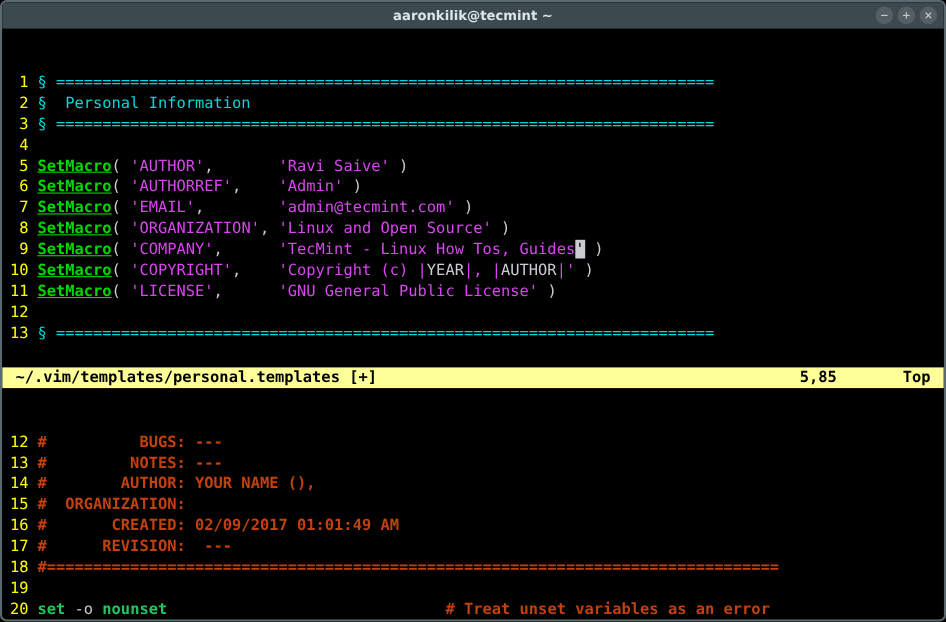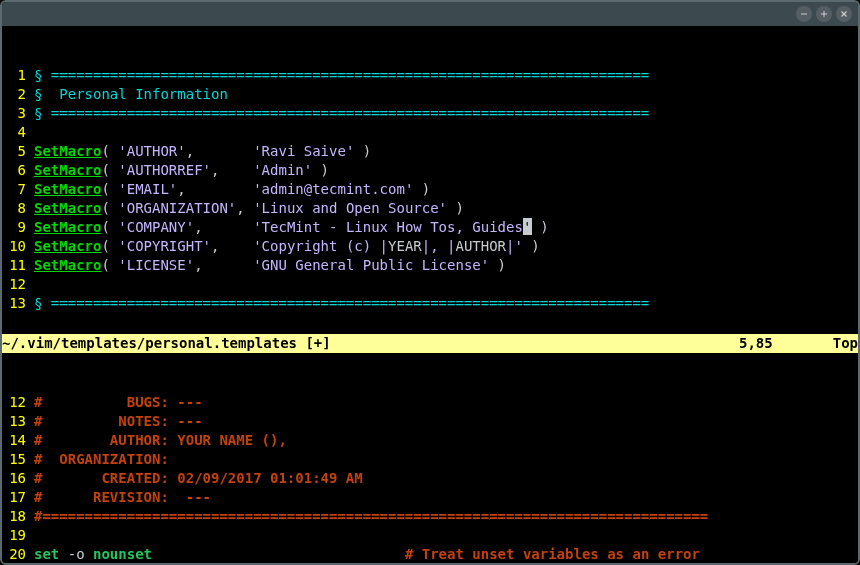--- a/index.html
+++ b/index.html
@@ -56,46 +56,47 @@
       width: 28px;
       text-align: right;
       padding-right: 8px;
       flex-shrink: 0;
     }
     .code { flex: 1; }
     .c-cyan { color: #00d7d7; }
     .c-cyan-b { color: #c2410c; font-weight: bold; }
     .c-green-b { color: #00d700; font-weight: bold; text-decoration: underline; }
     .c-white { color: #c8ccd0; }
-    .c-purple { color: #c4b5fd; }
+    .c-purple { color: #d946ef; }
     .c-yellow-b { color: #22c55e; font-weight: bold; }
     .cursor-block {
       background: #c8ccd0;
       color: #000;
       display: inline-block;
       width: 9px;
       height: 17px;
       vertical-align: text-bottom;
     }
     .statusbar {
       background: #ffff99;
       color: #000;
       font-weight: bold;
       display: flex;
-      padding: 0 0;
+      padding: 0 12px;
       line-height: 19px;
     }
     .sb-file { flex: 1; }
     .sb-pos { padding-right: 60px; }
     .sb-scroll { }
   </style>
 </head>
 <body>
 
 <div class="titlebar">
+  <span>aaronkilik@tecmint ~</span>
   <div class="titlebar-controls">
     <div class="tb-btn">
       <svg width="8" height="8" viewBox="0 0 8 8">
           <rect x="1" y="3.5" width="6" height="1" fill="#ccc"></rect>
         </svg>
     </div>
     <div class="tb-btn">
       <svg width="8" height="8" viewBox="0 0 8 8">
           <rect x="3.5" y="1" width="1" height="6" fill="#ccc"></rect>
           <rect x="1" y="3.5" width="6" height="1" fill="#ccc"></rect>

